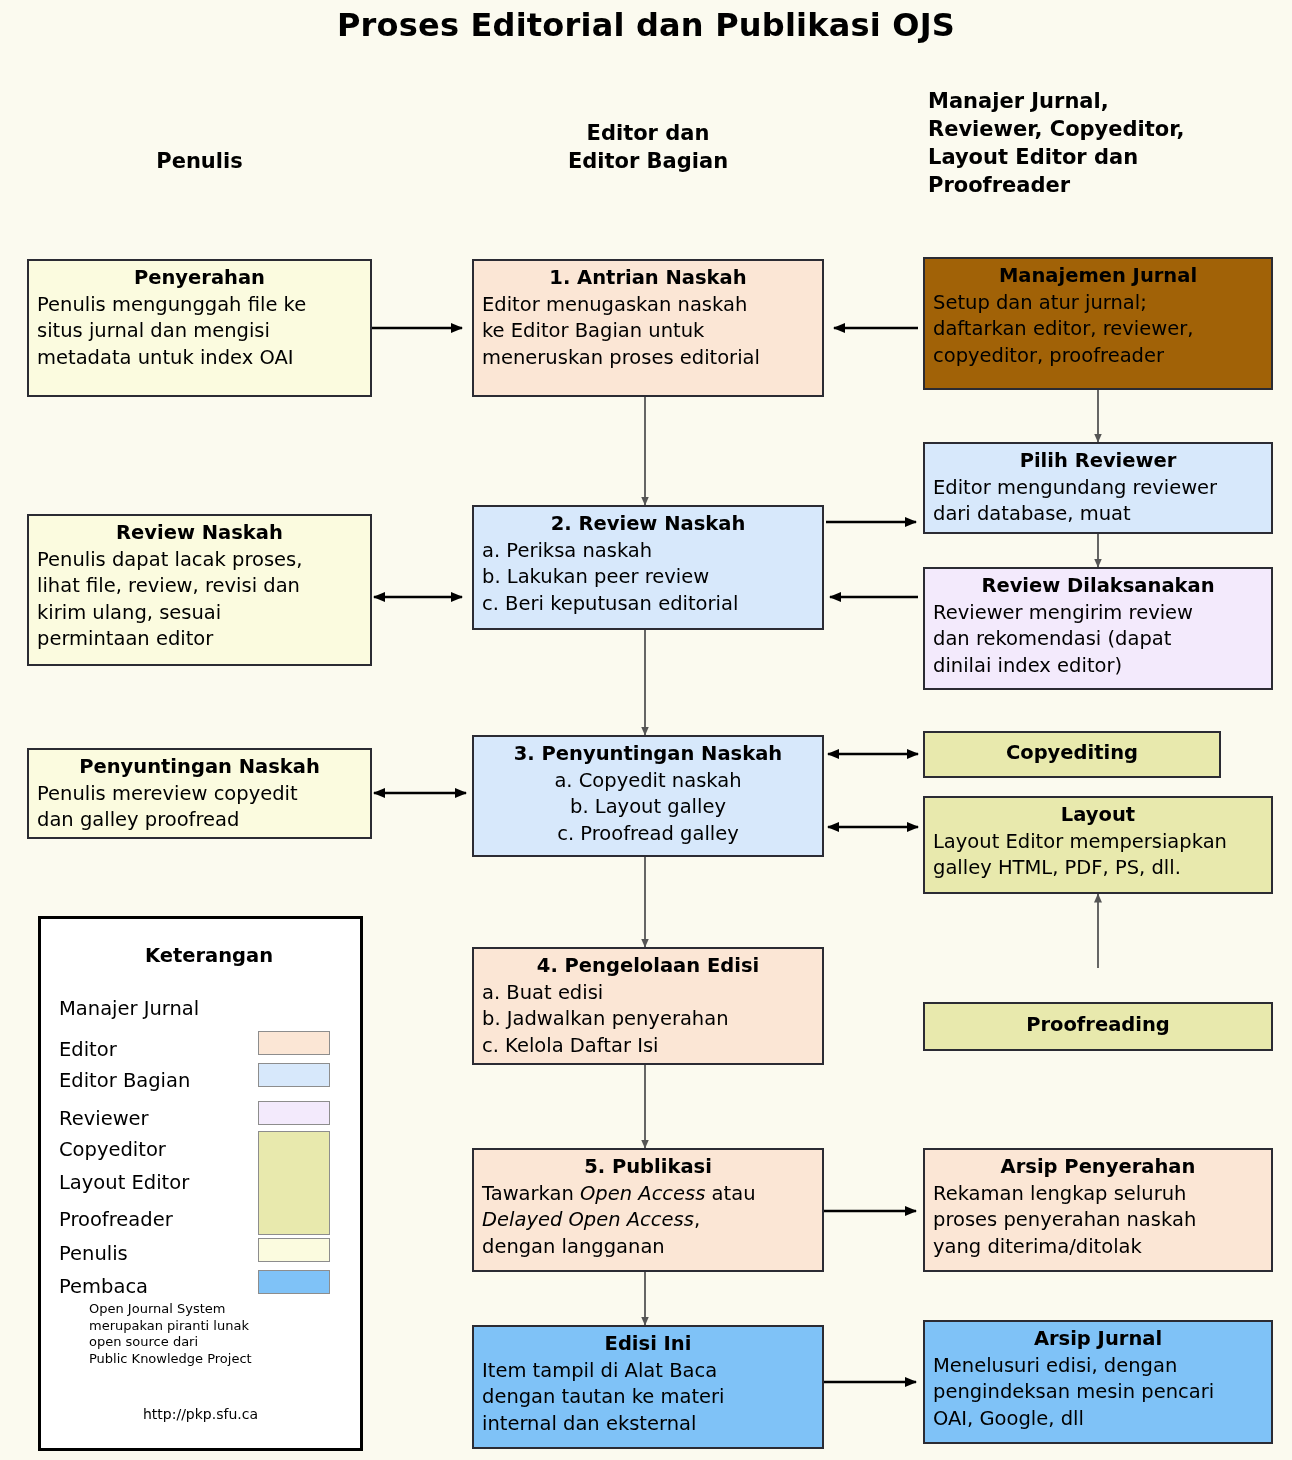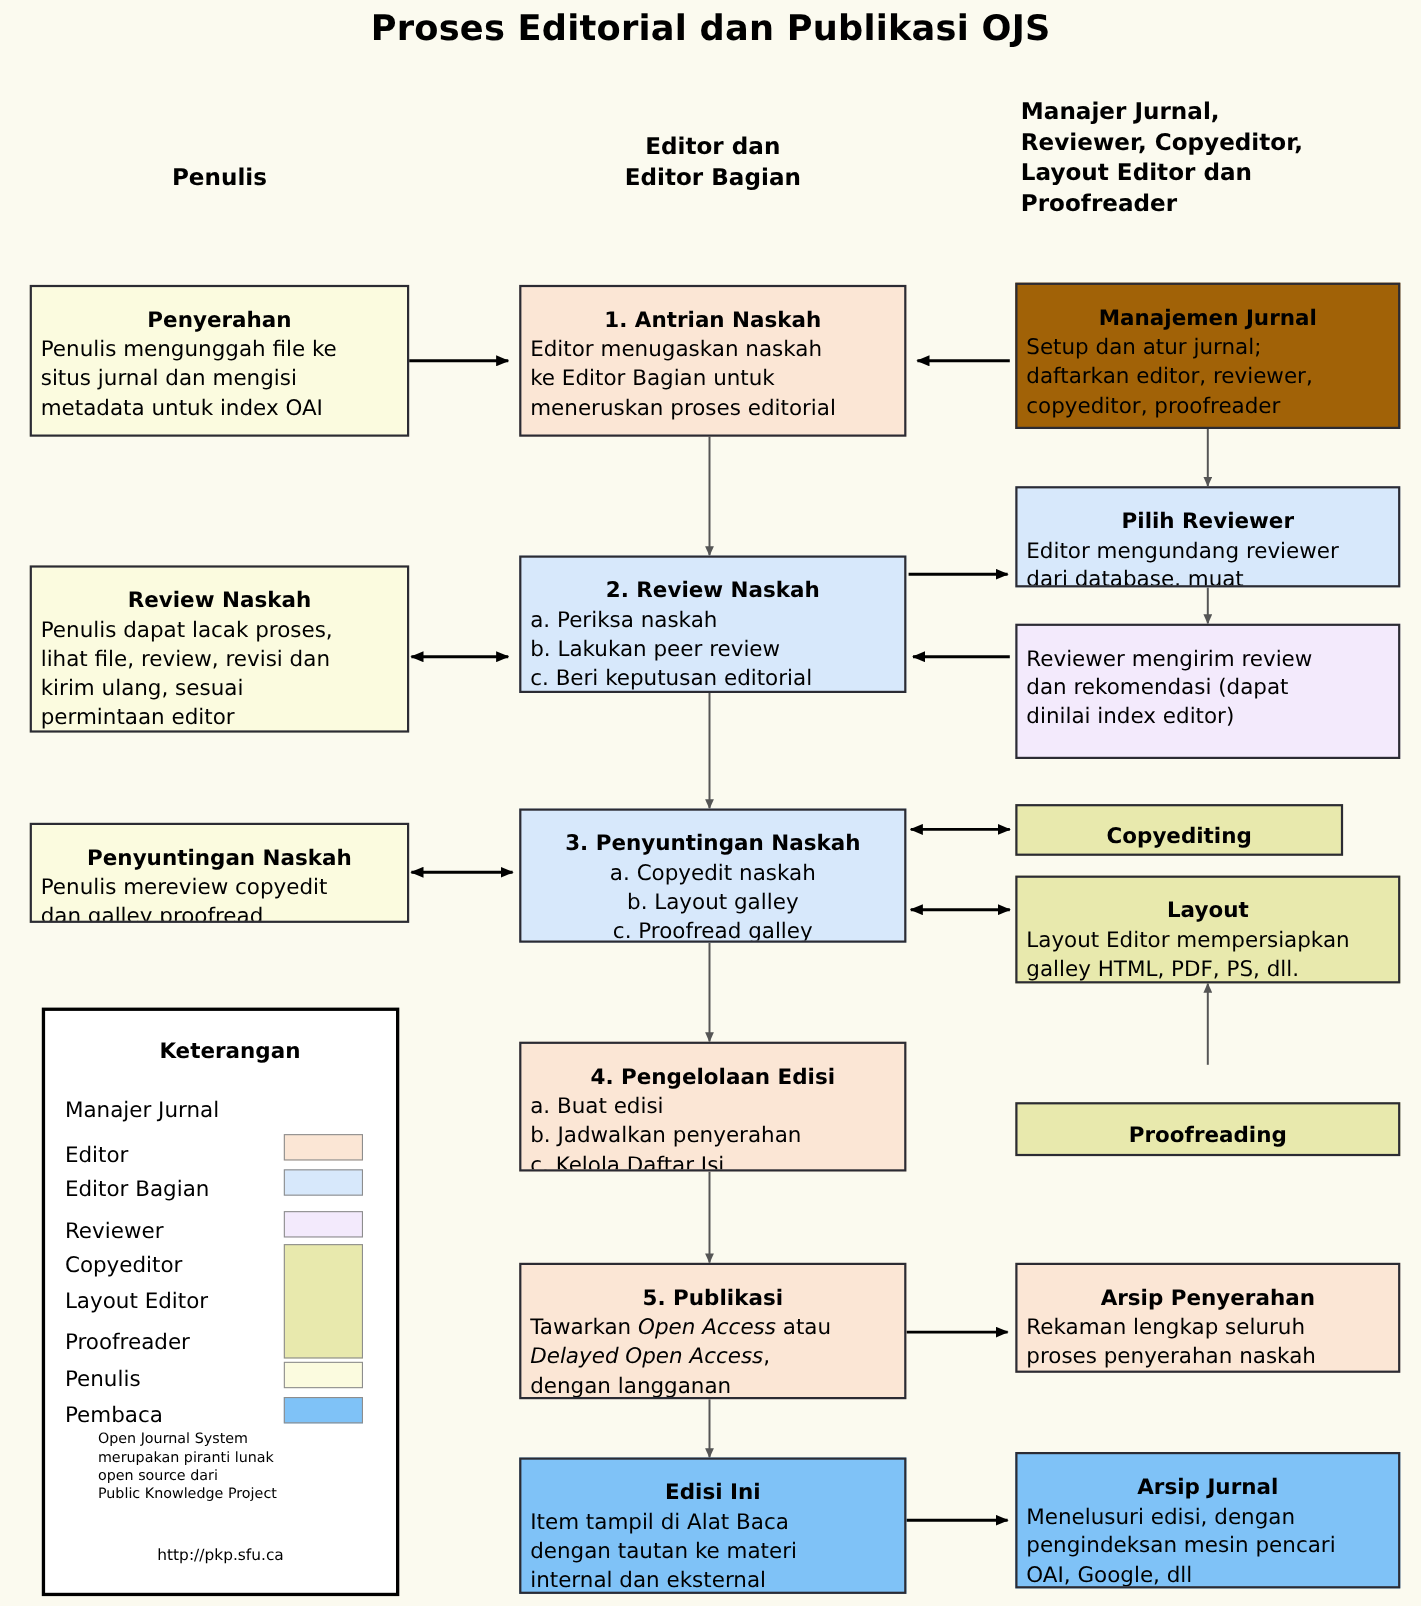--- a/index.html
+++ b/index.html
@@ -24,21 +24,21 @@
   }
   #colhead-penulis{left:27px;top:148px;width:345px;text-align:center;}
   #colhead-editor{left:472px;top:120px;width:352px;text-align:center;}
   #colhead-others{left:928px;top:88px;width:350px;text-align:left;}
 
   
   .node{
     position:absolute;
     border:2px solid #2b2b33;
     box-sizing:border-box;
-    padding:17px 8px 6px 8px;
+    padding:4px 8px 6px 8px;
     font-size:19.5px;
     line-height:1.34;
     overflow:hidden;
   }
   .node .hd{
     display:block;font-weight:bold;text-align:center;
     font-size:19.5px;line-height:1.35;margin-bottom:1px;
   }
   .node .bd{display:block;}
   .node .bd .ln{display:block;white-space:nowrap;}
@@ -202,20 +202,21 @@
 
   <div class="node f-section" style="left:923px;top:442px;width:350px;height:92px;">
     <span class="hd">Pilih Reviewer</span>
     <span class="bd">
         <span class="ln">Editor mengundang reviewer</span>
         <span class="ln">dari database, muat</span>
       </span>
   </div>
 
   <div class="node f-reviewer" style="left:923px;top:567px;width:350px;height:123px;">
+    <span class="hd">Review Dilaksanakan</span>
     <span class="bd">
         <span class="ln">Reviewer mengirim review</span>
         <span class="ln">dan rekomendasi (dapat</span>
         <span class="ln">dinilai index editor)</span>
       </span>
   </div>
 
   <div class="node f-author" style="left:27px;top:748px;width:345px;height:91px;">
     <span class="hd">Penyuntingan Naskah</span>
     <span class="bd">
@@ -260,21 +261,21 @@
 
   <div class="node f-editor" style="left:472px;top:1148px;width:352px;height:124px;">
     <span class="hd">5. Publikasi</span>
     <span class="bd">
         <span class="ln"><span>Tawarkan </span><em class="it">Open Access</em><span> atau</span></span>
         <span class="ln"><em class="it">Delayed Open Access</em><span>,</span></span>
         <span class="ln"><span>dengan langganan</span></span>
       </span>
   </div>
 
-  <div class="node f-editor" style="left:923px;top:1148px;width:350px;height:100px;">
+  <div class="node f-editor" style="left:923px;top:1148px;width:350px;height:124px;">
     <span class="hd">Arsip Penyerahan</span>
     <span class="bd">
         <span class="ln">Rekaman lengkap seluruh</span>
         <span class="ln">proses penyerahan naskah</span>
         <span class="ln">yang diterima/ditolak</span>
       </span>
   </div>
 
   <div class="node f-reader" style="left:472px;top:1325px;width:352px;height:124px;">
     <span class="hd">Edisi Ini</span>

